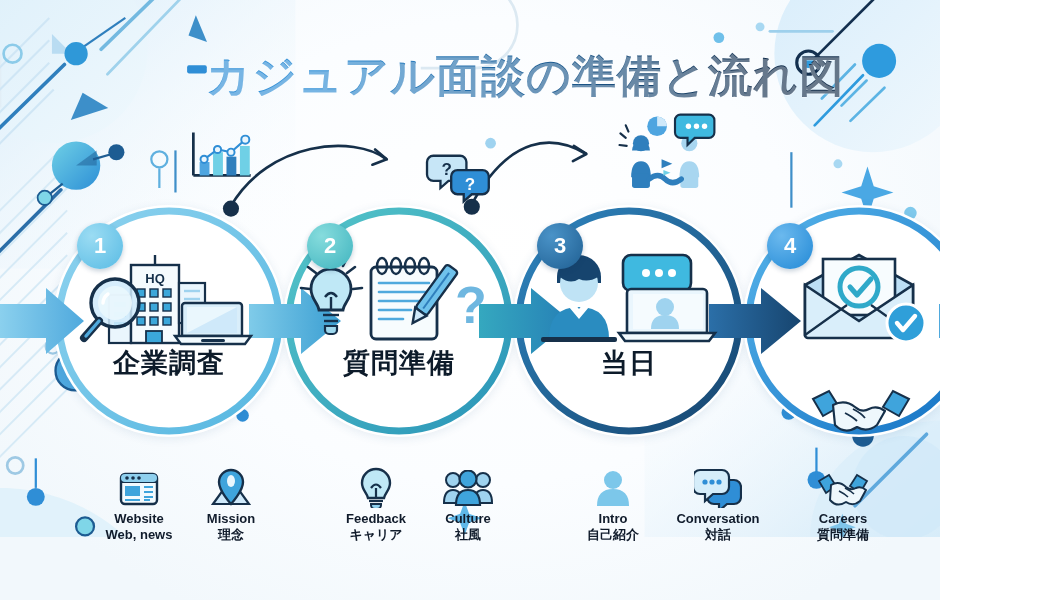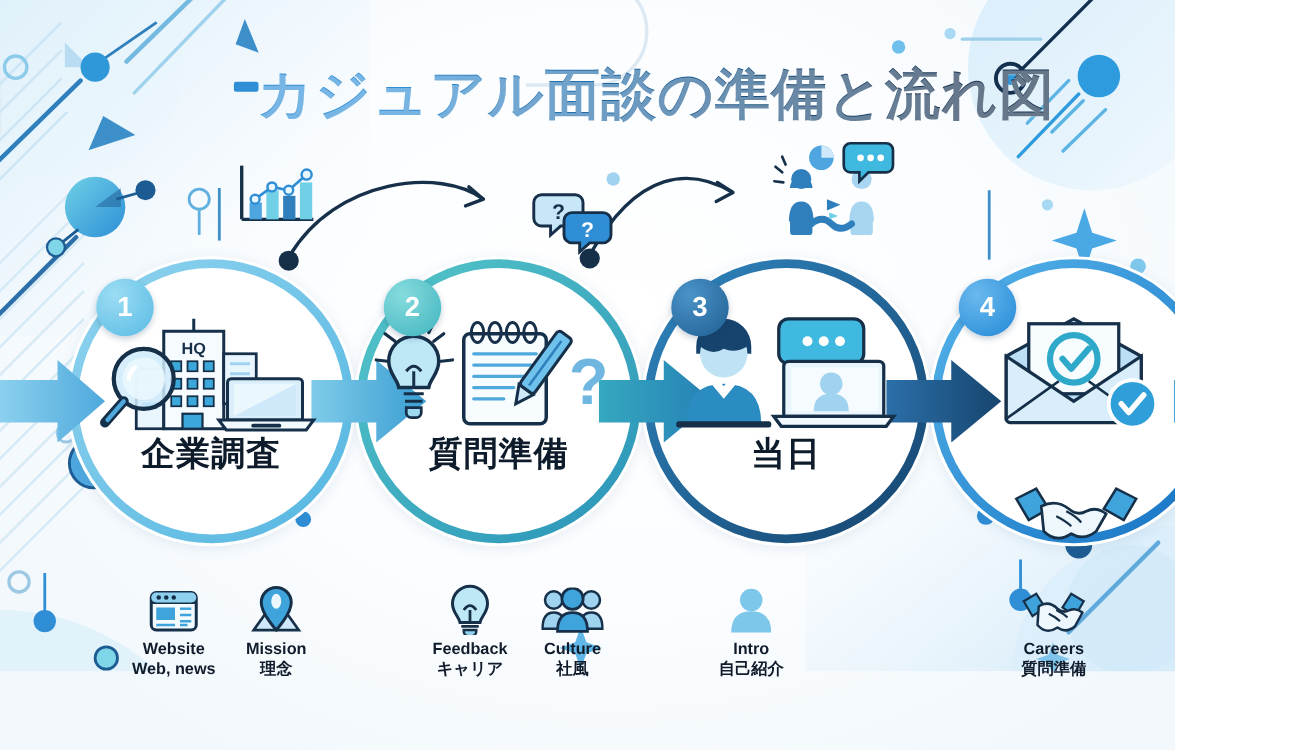--- a/index.html
+++ b/index.html
@@ -75,21 +75,21 @@
     z-index:5;
     white-space:nowrap;
   }
   .step-label.sm{ font-size:23px; letter-spacing:0px;}
   .step-art{ position:absolute; left:0; top:42px; width:232px; height:100px; z-index:4; }
 
   
   .arrow{ position:absolute; z-index:3; }
 
   
-  .subgroup{ position:absolute; display:flex; }
+  .subgroup{ position:absolute; display:flex; gap:10px; }
   .subitem{ width:82px; text-align:center; }
   .subitem .ico{ height:42px; display:flex; align-items:flex-end; justify-content:center; }
   .subitem .en{
     margin-top:4px; font-size:13px; font-weight:bold; color:#101b2b;
     font-family:"Liberation Sans",sans-serif; line-height:1.15; white-space:nowrap;
   }
   .subitem .jp{
     font-size:13px; font-weight:bold; color:#101b2b;
     font-family:Liberation Sans, sans-serif; line-height:1.3; white-space:nowrap;
   }
@@ -623,30 +623,45 @@
           <path d="M31,33 q0,-13 9,-13 q9,0 9,13 z" fill="#9fd3ef" stroke="#16304a" stroke-width="2"></path>
           <circle cx="25" cy="9" r="8.5" fill="#3fa4dc" stroke="#16304a" stroke-width="2.2"></circle>
           <path d="M13,35 q0,-15 12,-15 q12,0 12,15 z" fill="#3fa4dc" stroke="#16304a" stroke-width="2.2"></path>
         </svg>
       </div>
       <div class="en">Culture</div>
       <div class="jp">社風</div>
     </div>
   </div>
 
-  <div class="subgroup" style="left:560px; top:466px;">
+  <div class="subgroup" style="left:572px; top:466px;">
     <div class="subitem">
       <div class="ico">
         <svg width="40" height="38" viewBox="0 0 40 38">
           <circle cx="20" cy="10" r="9" fill="#7cc7ea"></circle>
           <path d="M4,36 q0,-17 16,-17 q16,0 16,17 z" fill="#7cc7ea"></path>
         </svg>
       </div>
       <div class="en">Intro</div>
       <div class="jp">自己紹介</div>
+    </div>
+    <div class="subitem" style="width:108px;">
+      <div class="ico">
+        <svg width="48" height="40" viewBox="0 0 48 40">
+          <path d="M20,12 h20 a7,7 0 0 1 7,7 v10 a7,7 0 0 1 -7,7 h-7 l-8,7 v-7 h-5 a7,7 0 0 1 -7,-7 v-10 a7,7 0 0 1 7,-7 z" fill="#2f8ed6" stroke="#16304a" stroke-width="2.2"></path>
+          <path d="M6,2 h22 a7,7 0 0 1 7,7 v10 a7,7 0 0 1 -7,7 h-9 l-8,7 v-7 h-5 a7,7 0 0 1 -7,-7 v-10 a7,7 0 0 1 7,-7 z" fill="#d5edfa" stroke="#16304a" stroke-width="2.2"></path>
+          <g fill="#2f8ed6">
+              <circle cx="11" cy="14" r="2.6"></circle>
+              <circle cx="18" cy="14" r="2.6"></circle>
+              <circle cx="25" cy="14" r="2.6"></circle>
+            </g>
+        </svg>
+      </div>
+      <div class="en">Conversation</div>
+      <div class="jp">対話</div>
     </div>
   </div>
 
   <div class="subgroup" style="left:800px; top:466px;">
     <div class="subitem" style="width:86px;">
       <div class="ico">
         <svg width="52" height="36" viewBox="0 0 52 36">
           <path d="M2,9 l10,-6 l7,11 l-10,7 z" fill="#3fa4dc" stroke="#16304a" stroke-width="1.8"></path>
           <path d="M50,9 l-10,-6 l-7,11 l10,7 z" fill="#3fa4dc" stroke="#16304a" stroke-width="1.8"></path>
           <path d="M14,13 q8,-5 15,2 q5,4 10,1 q5,-2 10,2 l-6,11 q-7,6 -14,1 q-9,6 -16,-2 z" fill="#eef7fc" stroke="#16304a" stroke-width="2" stroke-linejoin="round"></path>

